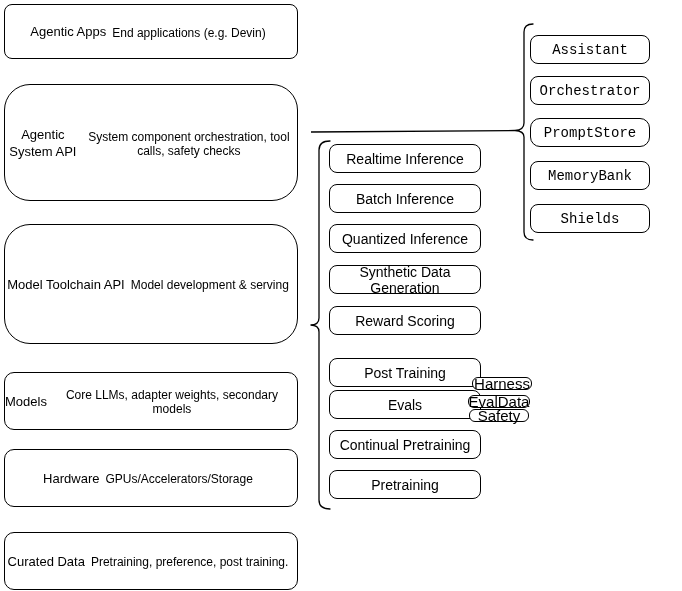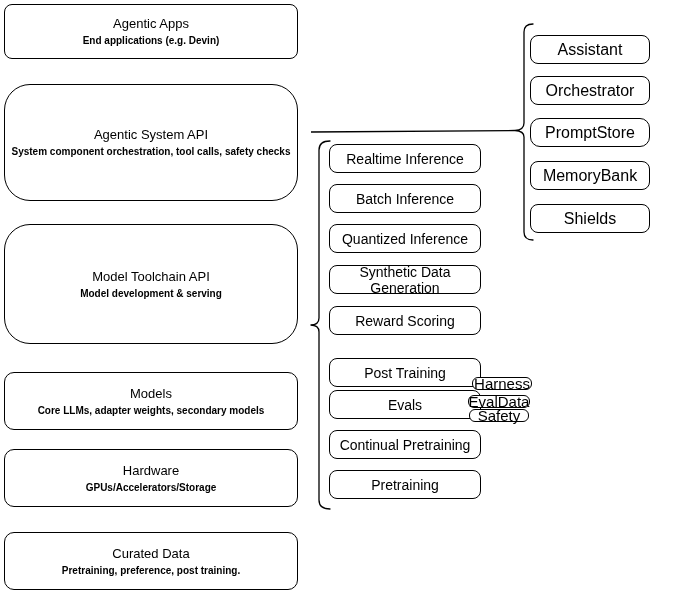--- a/index.html
+++ b/index.html
@@ -3,28 +3,28 @@
 <meta charset="utf-8">
 <style>
   html,body{margin:0;padding:0;background:#fff;}
   .canvas{
     position:relative;width:682px;height:591px;background:#fff;
     font-family:"Liberation Sans",sans-serif;color:#000;overflow:hidden;
   }
   .overlay{position:absolute;left:0;top:0;width:682px;height:591px;}
   .node{
     position:absolute;box-sizing:border-box;background:#fff;border:1.3px solid #000;
-    display:flex;flex-direction:column;align-items:center;justify-content:center;
+    display:flex;align-items:center;justify-content:center;
     text-align:center;
   }
   .lbox{left:4px;width:294px;}
   .lbox .title{font-size:13px;line-height:17px;}
-  .lbox .sub{font-size:10px;line-height:14px;margin-top:2px;padding:0 6px;font-weight:bold;}
+  .lbox .sub{font-size:12px;line-height:14px;margin-top:2px;padding:0 6px;}
   .mbox{left:329px;width:152px;height:29px;border-radius:8px;font-size:14px;}
-  .rbox{left:530px;width:120px;height:29px;border-radius:8px;font-size:16px;}
+  .rbox{left:530px;width:120px;height:29px;border-radius:8px;font-size:14px;font-family:Liberation Mono, monospace;}
   .pill{
     position:absolute;box-sizing:border-box;background:#fff;border:1.3px solid #000;
     border-radius:6px;display:flex;align-items:center;justify-content:center;
     font-size:15px;line-height:11px;
   }
   .r8{border-radius:8px;} .r10{border-radius:10px;} .r26{border-radius:26px;}
 </style>
 </head>
 <body>
 

